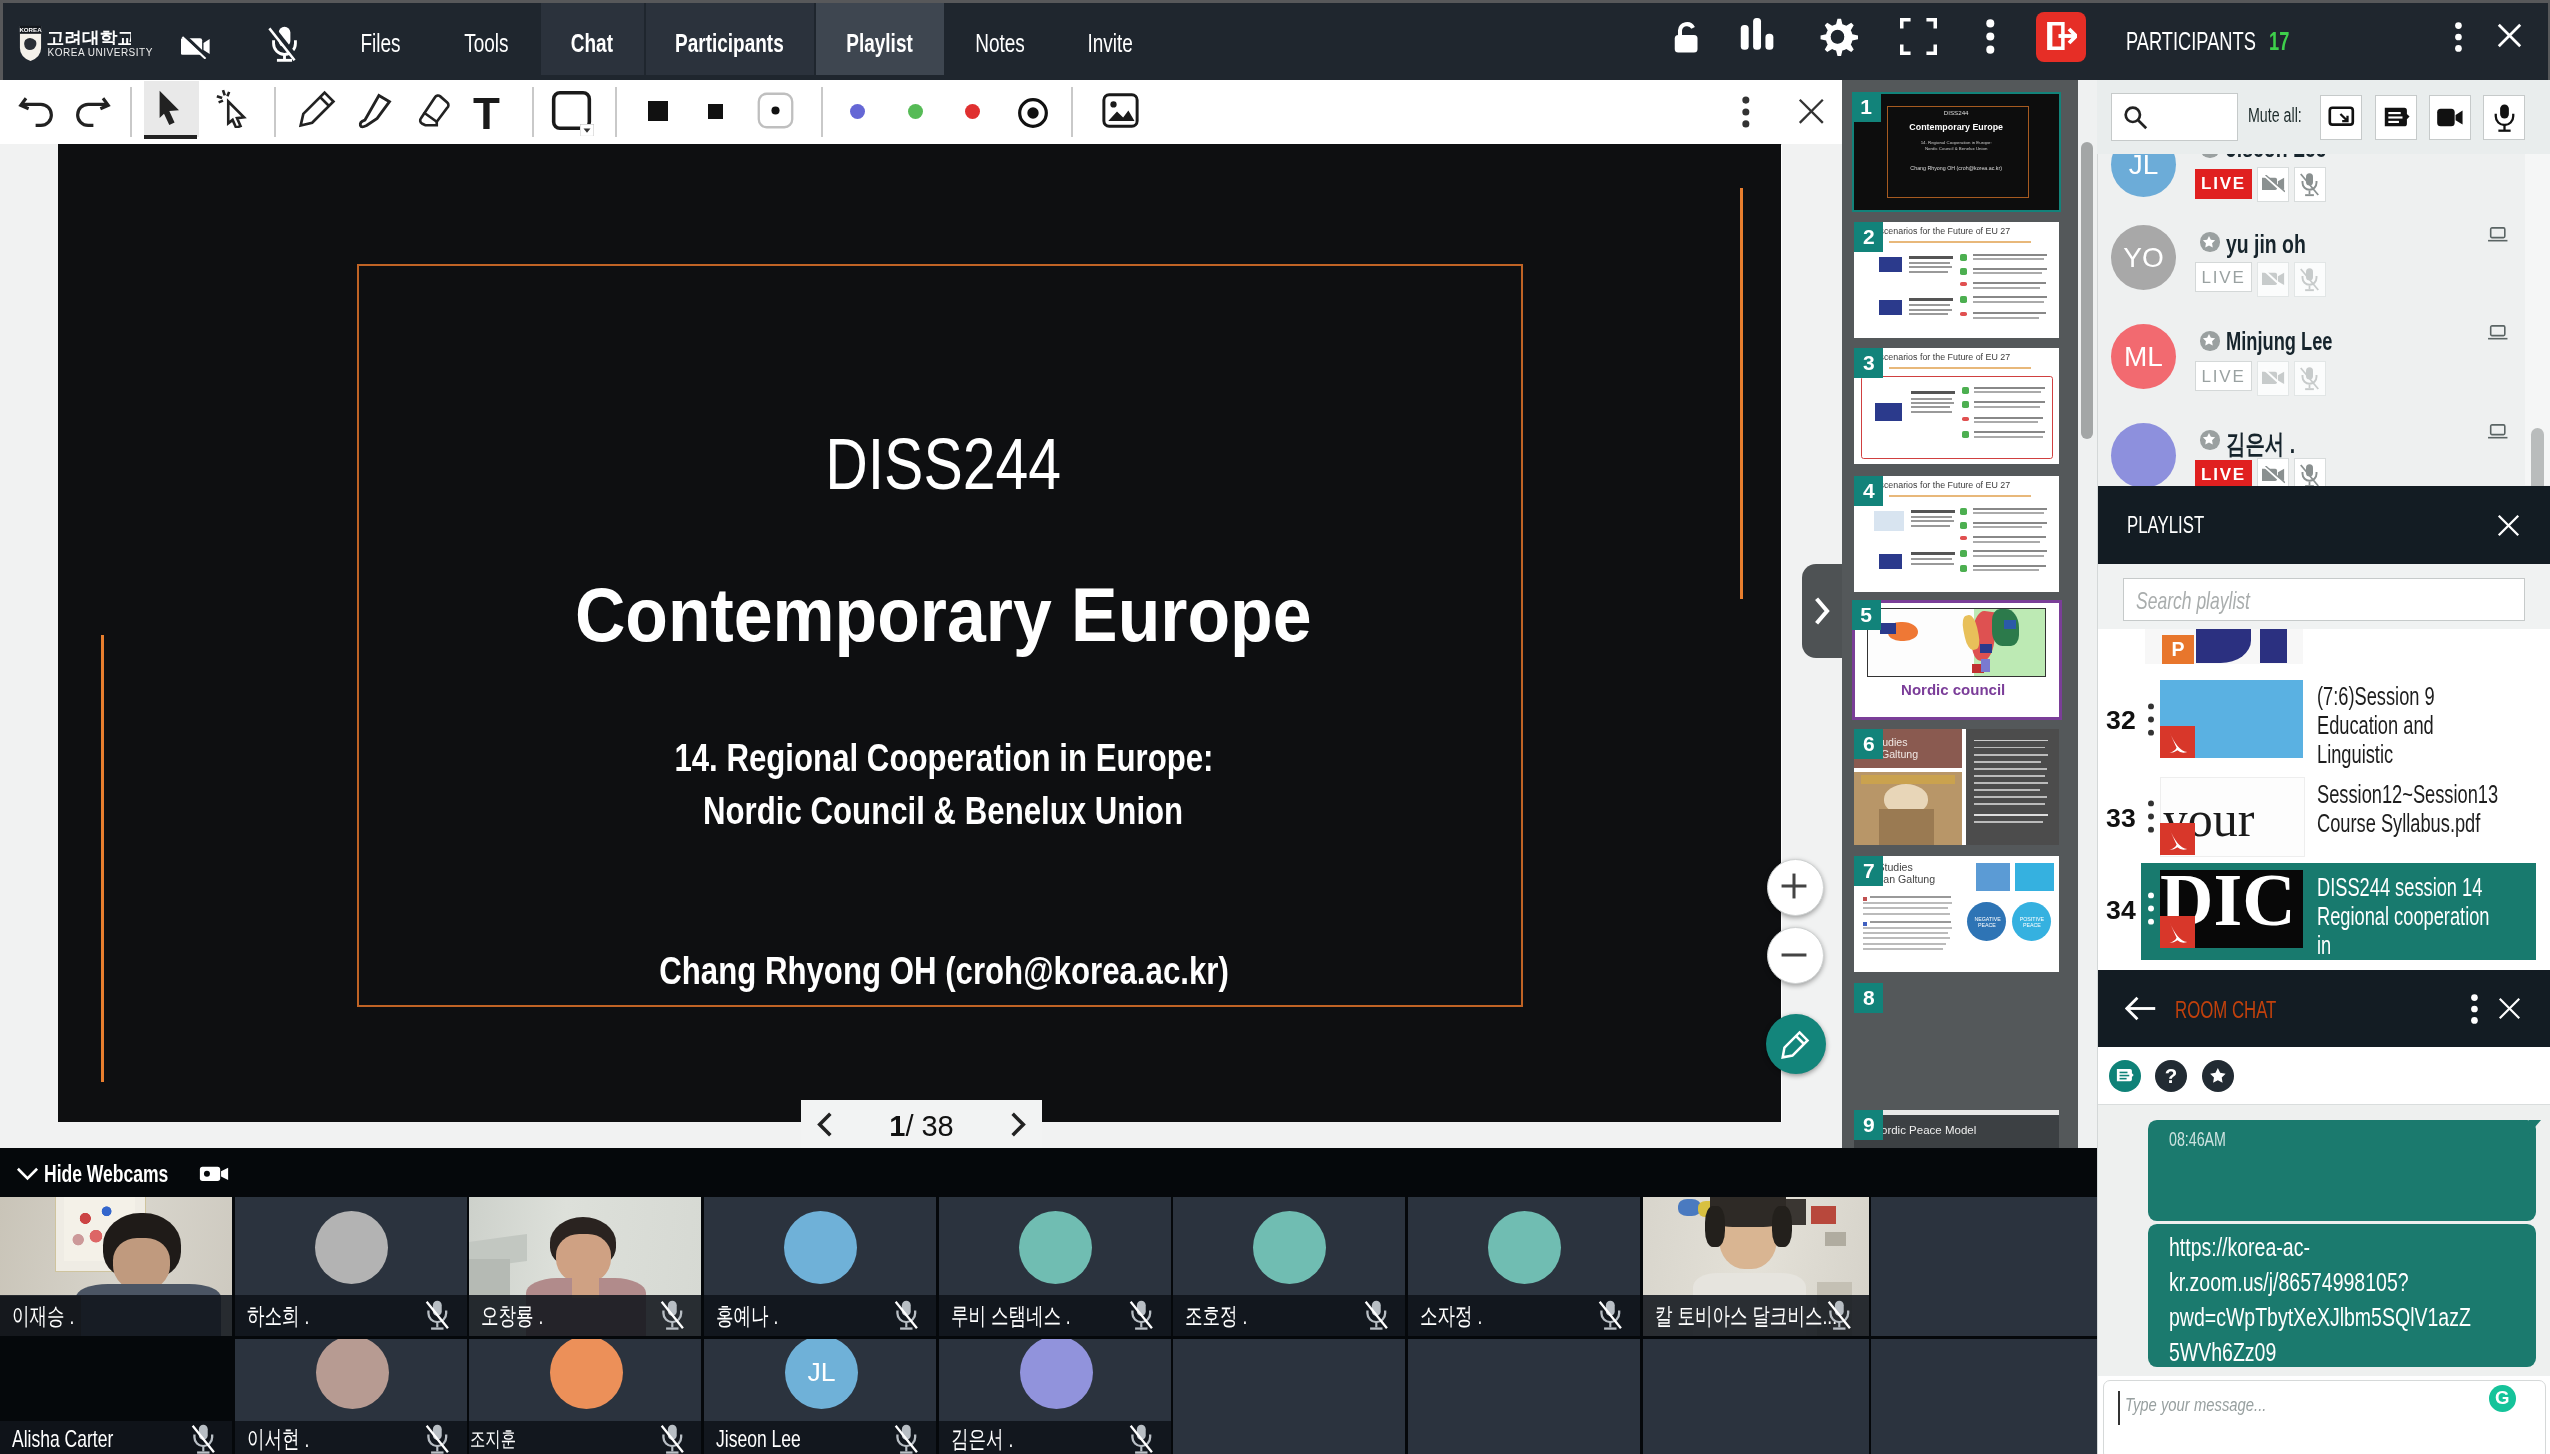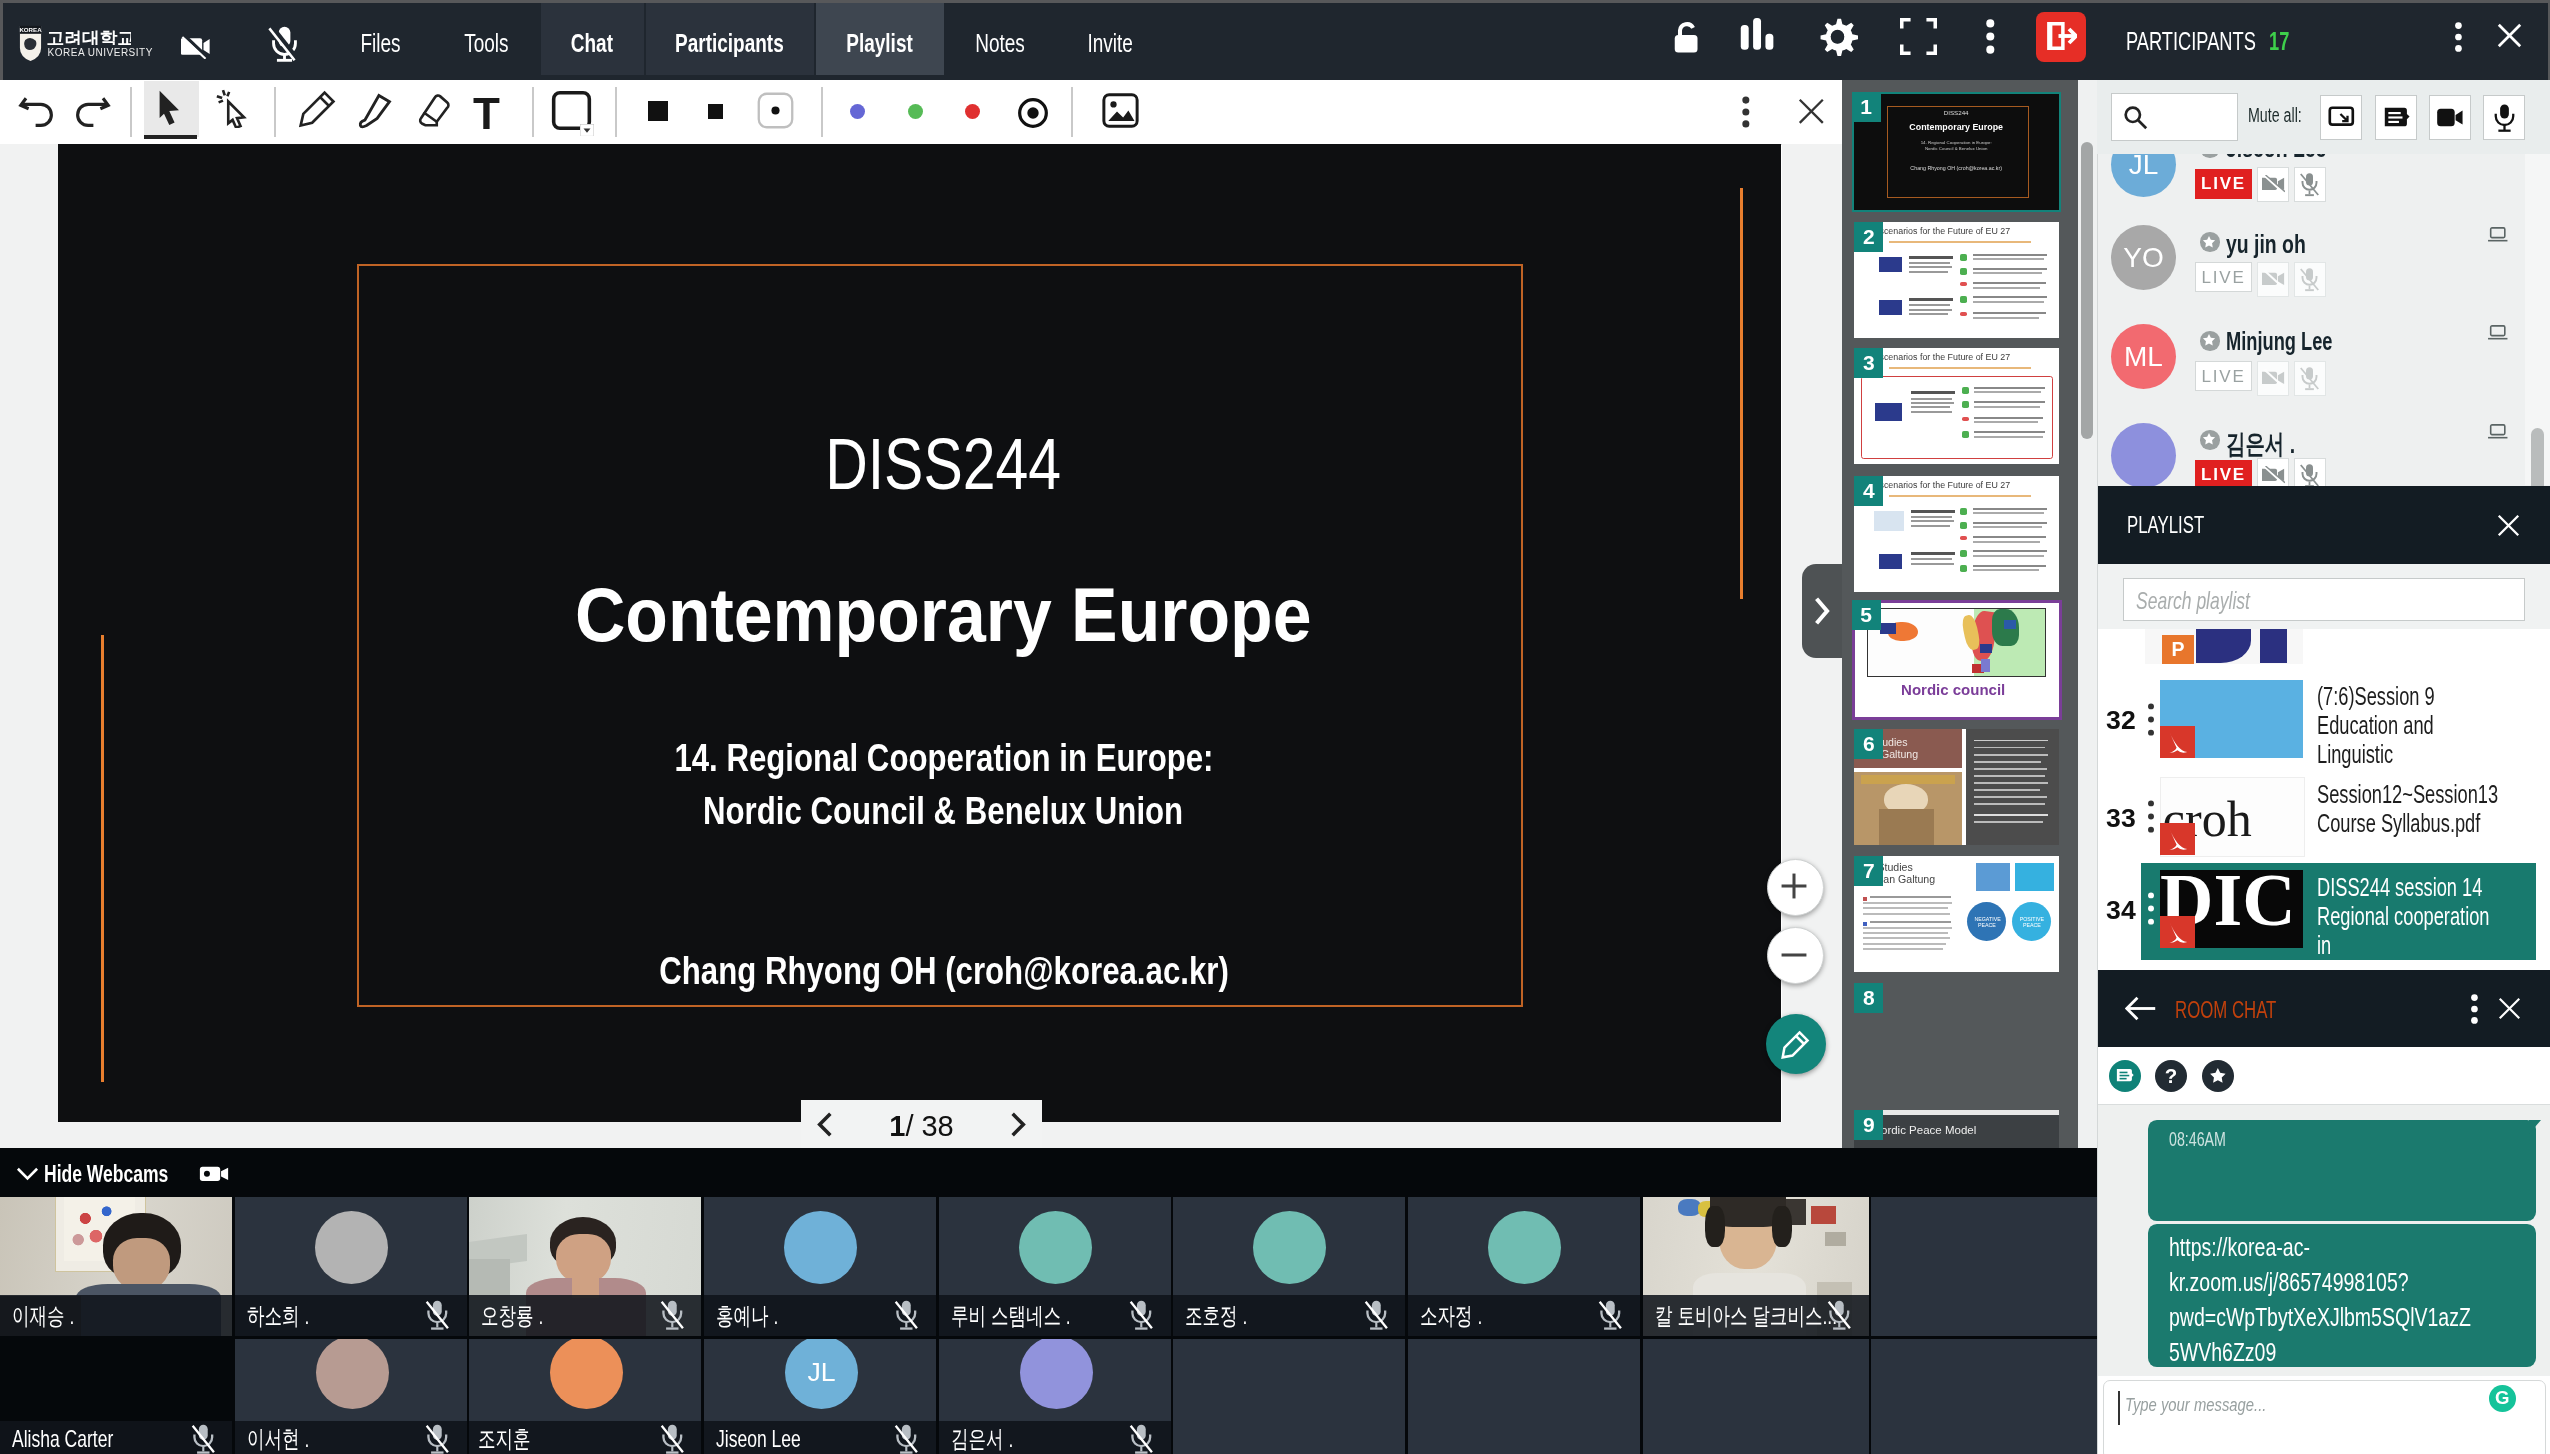--- a/index.html
+++ b/index.html
@@ -495,21 +495,21 @@
   <div class="a" style="left:939px;top:191px;width:232px;height:115px;background:#2b333e;overflow:hidden;">
     <div class="a" style="left:81px;top:-2.7px;width:73px;height:73px;border-radius:50%;background:#9193dc;"></div>
   </div>
   <div class="a" style="left:1173px;top:191px;width:232px;height:115px;background:#2b333e;overflow:hidden;"></div>
   <div class="a" style="left:1408px;top:191px;width:232px;height:115px;background:#2b333e;overflow:hidden;"></div>
   <div class="a" style="left:1643px;top:191px;width:226px;height:115px;background:#2b333e;overflow:hidden;"></div>
   <div class="a" style="left:1871px;top:191px;width:226px;height:115px;background:#2b333e;overflow:hidden;"></div>
 
   <div class="a" style="left:0;top:273px;width:232px;height:34px;background:rgba(16,21,27,.92);color:#fff;font-size:24px;line-height:35px;padding-left:12.4px;box-sizing:border-box;white-space:nowrap;overflow:hidden;"><span class="c">Alisha Carter</span></div>
   <div class="a" style="left:235px;top:273px;width:232px;height:34px;background:rgba(16,21,27,.92);color:#fff;font-size:24px;line-height:35px;padding-left:12.4px;box-sizing:border-box;white-space:nowrap;overflow:hidden;"><span class="c">이서현 .</span></div>
-  <div class="a" style="left:469px;top:273px;width:232px;height:34px;background:rgba(16,21,27,.92);color:#fff;font-size:24px;line-height:35px;padding-left:9px;box-sizing:border-box;white-space:nowrap;overflow:hidden;"><span class="c">조지훈</span></div>
+  <div class="a" style="left:469px;top:273px;width:232px;height:34px;background:rgba(16,21,27,.92);color:#fff;font-size:21px;line-height:35px;padding-left:1px;box-sizing:border-box;white-space:nowrap;overflow:hidden;"><span class="c">조지훈</span></div>
   <div class="a" style="left:704px;top:273px;width:232px;height:34px;background:rgba(16,21,27,.92);color:#fff;font-size:24px;line-height:35px;padding-left:12.4px;box-sizing:border-box;white-space:nowrap;overflow:hidden;"><span class="c">Jiseon Lee</span></div>
   <div class="a" style="left:939px;top:273px;width:232px;height:34px;background:rgba(16,21,27,.92);color:#fff;font-size:24px;line-height:35px;padding-left:12.4px;box-sizing:border-box;white-space:nowrap;overflow:hidden;"><span class="c">김은서 .</span></div>
   <svg class="a" style="left:424px;top:151px" width="26.6" height="32" viewBox="0 0 30 36">
         <g fill="#b8bec4">
           <rect x="10" y="2" width="10" height="17" rx="5"></rect>
           <path d="M5 13 v3 a10 10 0 0 0 20 0 v-3" fill="none" stroke="#b8bec4" stroke-width="2.6"></path>
           <rect x="13.8" y="27" width="2.4" height="5"></rect>
           <rect x="8" y="32" width="14" height="2.6"></rect>
         </g>
         <line x1="3" y1="3" x2="27" y2="33" stroke="#fff" stroke-width="2.6"></line>
@@ -805,21 +805,21 @@
     </div>
     <div class="a" style="left:220px;top:53px;font-size:25px;color:#1d1d1d;line-height:29px;"><span class="c">(7:6)Session 9<br>Education and<br>Linguistic</span></div>
 
     <div class="a" style="left:8.9px;top:174px;width:30px;font-size:26.6px;font-weight:bold;color:#111;text-align:center;">33</div>
     <svg class="a" style="left:50px;top:170px" width="8" height="35" viewBox="0 0 9 40" fill="#333">
           <circle cx="4.5" cy="5" r="3.4"></circle>
           <circle cx="4.5" cy="20" r="3.4"></circle>
           <circle cx="4.5" cy="35" r="3.4"></circle>
         </svg>
     <div class="a" style="left:63px;top:148px;width:143px;height:78px;background:#fdfdfd;border:0.9px solid #eee;overflow:hidden;">
-      <div class="a" style="left:1.8px;top:12.4px;width:142px;font-size:50px;color:#1a1a1a;font-family:'Liberation Serif',serif;">croh</div>
+      <div class="a" style="left:1.8px;top:12.4px;width:142px;font-size:50px;color:#1a1a1a;font-family:'Liberation Serif',serif;">your</div>
     </div>
     <div class="a" style="left:63px;top:194px;width:35px;height:32px;background:#d8372a;">
       <svg class="a" style="left:6.2px;top:4.4px" width="23" height="23" viewBox="0 0 26 26">
             <path d="M4 2 q4 10 9 16 q5 6 11 7 q-7 2 -11 -2 q-4 3 -9 3 q6 -2 8 -6 q-3 -6 -8 -18 Z" fill="#fff"></path>
           </svg>
     </div>
     <div class="a" style="left:220px;top:151px;font-size:25px;color:#1d1d1d;line-height:29px;"><span class="c">Session12~Session13<br>Course Syllabus.pdf</span></div>
 
     <div class="a" style="left:44px;top:234px;width:395px;height:97px;background:#187a6e;"></div>
     <div class="a" style="left:8.9px;top:266px;width:30px;font-size:26.6px;font-weight:bold;color:#111;text-align:center;">34</div>

